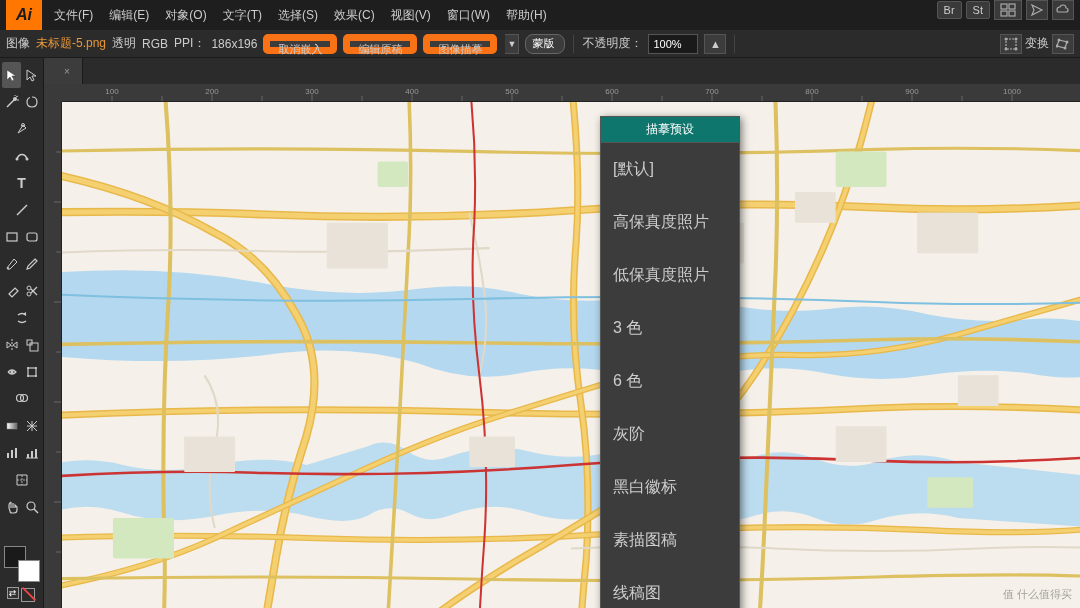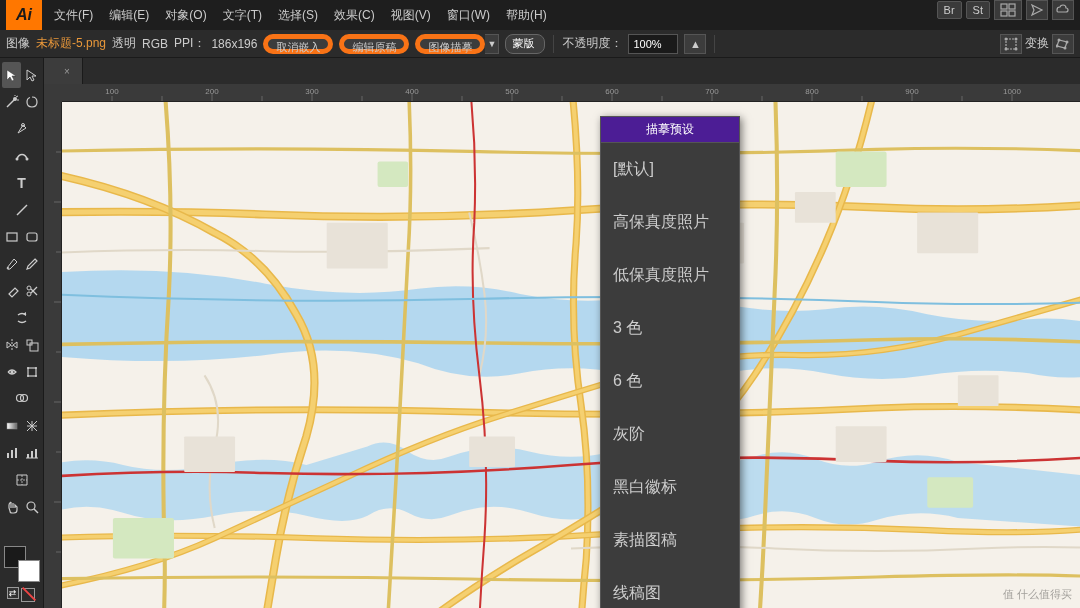--- a/index.html
+++ b/index.html
@@ -77,26 +77,26 @@
       color: #ccc;
       font-size: 12px;
       white-space: nowrap;
     }
     .props-label-orange {
       color: #e8973a;
       font-size: 12px;
     }
     .props-btn {
       background: #3c3c3c;
-      border: 5px solid #f97316;
+      border: 7px solid #f97316;
       color: #ccc;
       padding: 1px 8px;
       font-size: 11px;
       cursor: pointer;
-      border-radius: 10px;
+      border-radius: 5px;
       height: 20px;
     }
     .props-dropdown {
       background: #3c3c3c;
       border: 1px solid #666;
       color: #fff;
       padding: 1px 6px;
       font-size: 11px;
       cursor: pointer;
       border-radius: 8px;
@@ -309,21 +309,21 @@
       position: absolute;
       top: 58px;
       left: 556px;
       width: 140px;
       background: #3c3c3c;
       border: 1px solid #555;
       z-index: 100;
       box-shadow: 2px 2px 8px rgba(0,0,0,0.5);
     }
     .dropdown-header {
-      background: #4c1d95;
+      background: #0f766e;
       padding: 4px 10px;
       font-size: 12px;
       color: #fff;
       border-bottom: 1px solid #555;
       text-align: center;
     }
     .dropdown-item {
       padding: 16px 12px;
       font-size: 16px;
       color: #ccc;
@@ -381,21 +381,21 @@
 
 <div id="props-bar">
   <span class="props-label">图像</span>
   <span class="props-label-orange">未标题-5.png</span>
   <span class="props-label">透明</span>
   <span class="props-label">RGB</span>
   <span class="props-label">PPI：</span>
   <span class="props-label">186x196</span>
   <button class="props-btn">取消嵌入</button>
   <button class="props-btn">编辑原稿</button>
-  <div style="display:flex;align-items:center;gap:0;">
+  <div style="display:flex;align-items:center;gap:8px;">
     <button class="props-btn">图像描摹</button>
     <button style="background:#3c3c3c;border:1px solid #555;border-left:none;color:#ccc;width:14px;height:20px;cursor:pointer;padding:0;font-size:9px;">▼</button>
   </div>
   <div class="props-dropdown" style="min-width:40px;">
     <span>蒙版</span>
   </div>
   <div class="props-separator"></div>
   <span class="props-label">不透明度：</span>
   <input class="props-input" type="text" value="100%" style="">
   <div class="props-icon-btn">▲</div>

